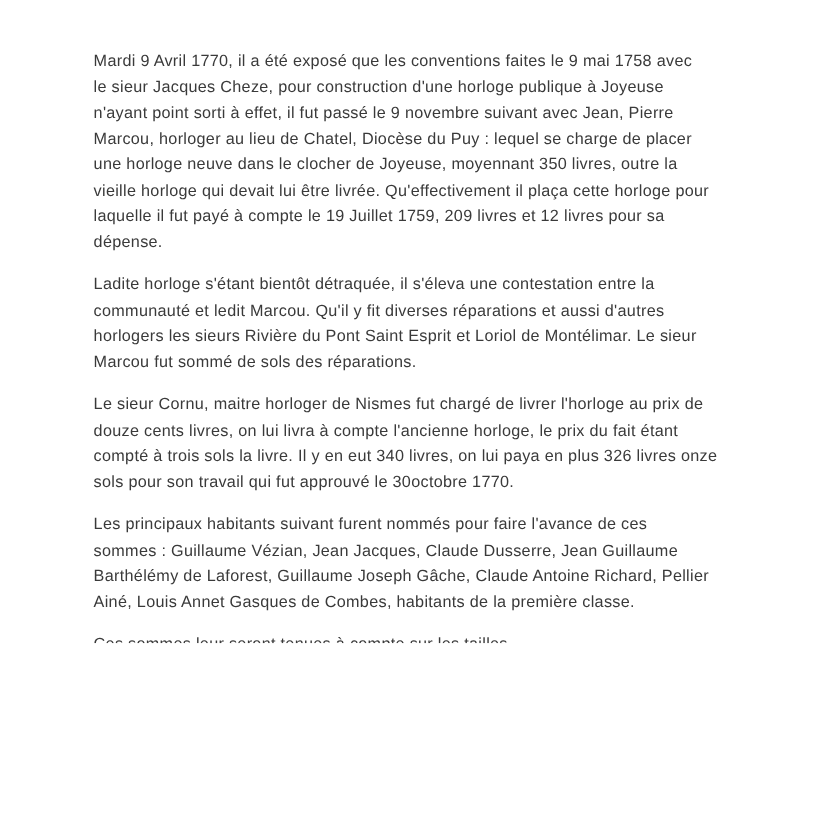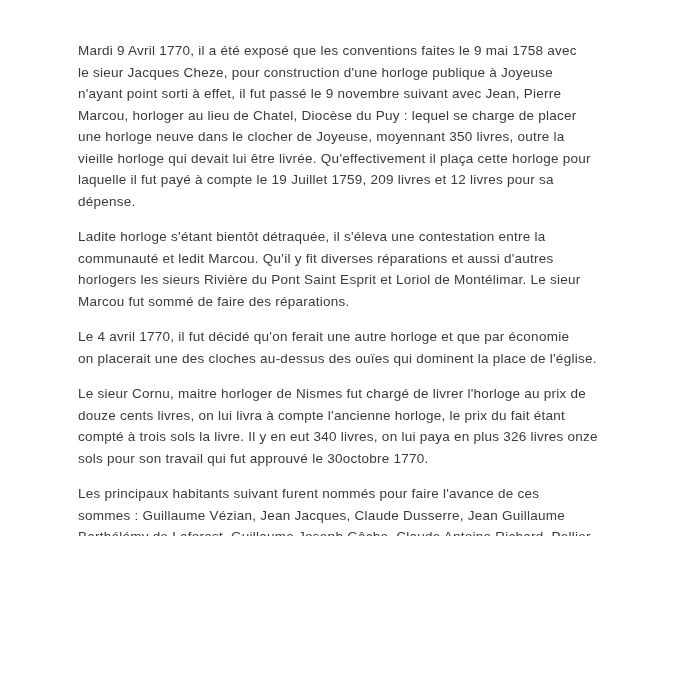--- a/index.html
+++ b/index.html
@@ -49,23 +49,21 @@
 le sieur Jacques Cheze, pour construction d'une horloge publique à Joyeuse
 n'ayant point sorti à effet, il fut passé le 9 novembre suivant avec Jean, Pierre
 Marcou, horloger au lieu de Chatel, Diocèse du Puy : lequel se charge de placer
 une horloge neuve dans le clocher de Joyeuse, moyennant 350 livres, outre la
 vieille horloge qui devait lui être livrée. Qu'effectivement il plaça cette horloge pour
 laquelle il fut payé à compte le 19 Juillet 1759, 209 livres et 12 livres pour sa
 dépense.</p>
     <p class="para">Ladite horloge s'étant bientôt détraquée, il s'éleva une contestation entre la
 communauté et ledit Marcou. Qu'il y fit diverses réparations et aussi d'autres
 horlogers les sieurs Rivière du Pont Saint Esprit et Loriol de Montélimar. Le sieur
-Marcou fut sommé de faire des réparations.</p>
-    <p class="para">Le 4 avril 1770, il fut décidé qu'on ferait une autre horloge et que par économie
-on placerait une des cloches au-dessus des ouïes qui dominent la place de l'église.</p>
+Marcou fut sommé de sols des réparations.</p>
     <p class="para">Le sieur Cornu, maitre horloger de Nismes fut chargé de livrer l'horloge au prix de
 douze cents livres, on lui livra à compte l'ancienne horloge, le prix du fait étant
 compté à trois sols la livre. Il y en eut 340 livres, on lui paya en plus 326 livres onze
 sols pour son travail qui fut approuvé le 30octobre 1770.</p>
     <p class="para">Les principaux habitants suivant furent nommés pour faire l'avance de ces
 sommes : Guillaume Vézian, Jean Jacques, Claude Dusserre, Jean Guillaume
 Barthélémy de Laforest, Guillaume Joseph Gâche, Claude Antoine Richard, Pellier
 Ainé, Louis Annet Gasques de Combes, habitants de la première classe.</p>
     <p class="para">Ces sommes leur seront tenues à compte sur les tailles.</p>
   </div>

